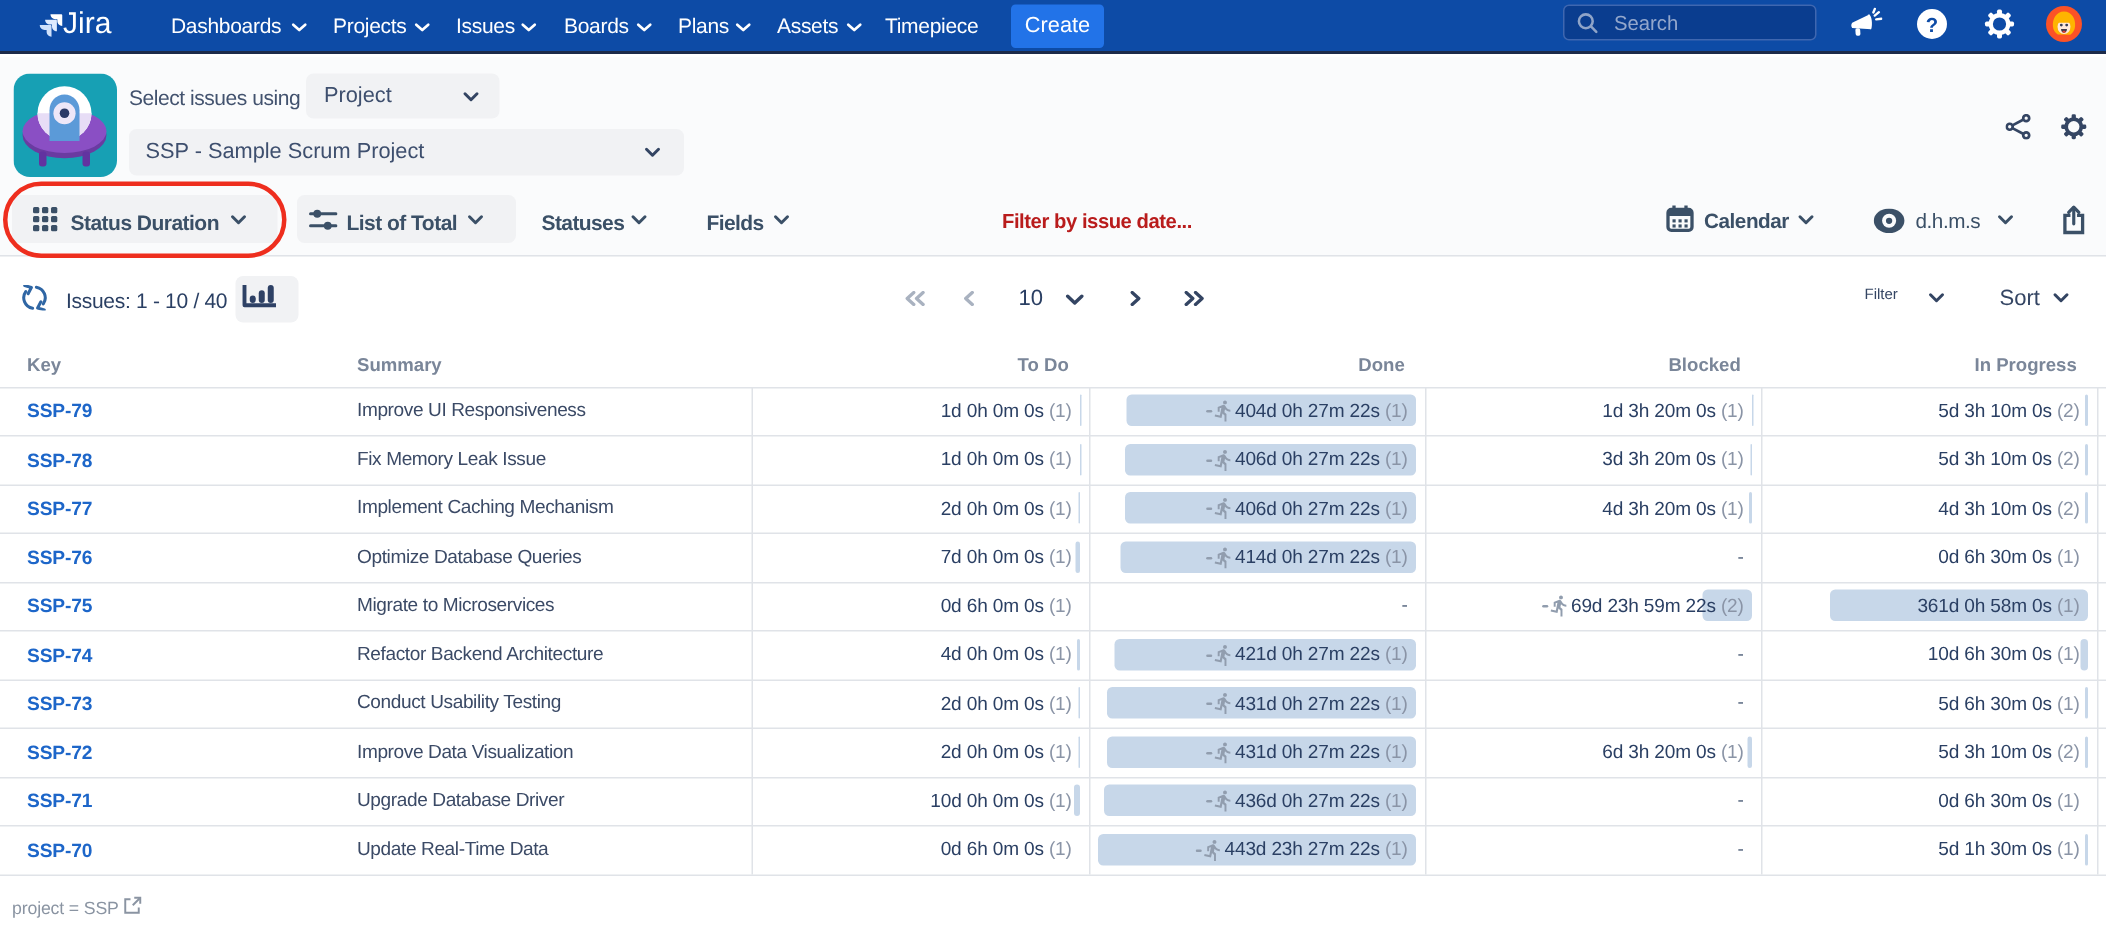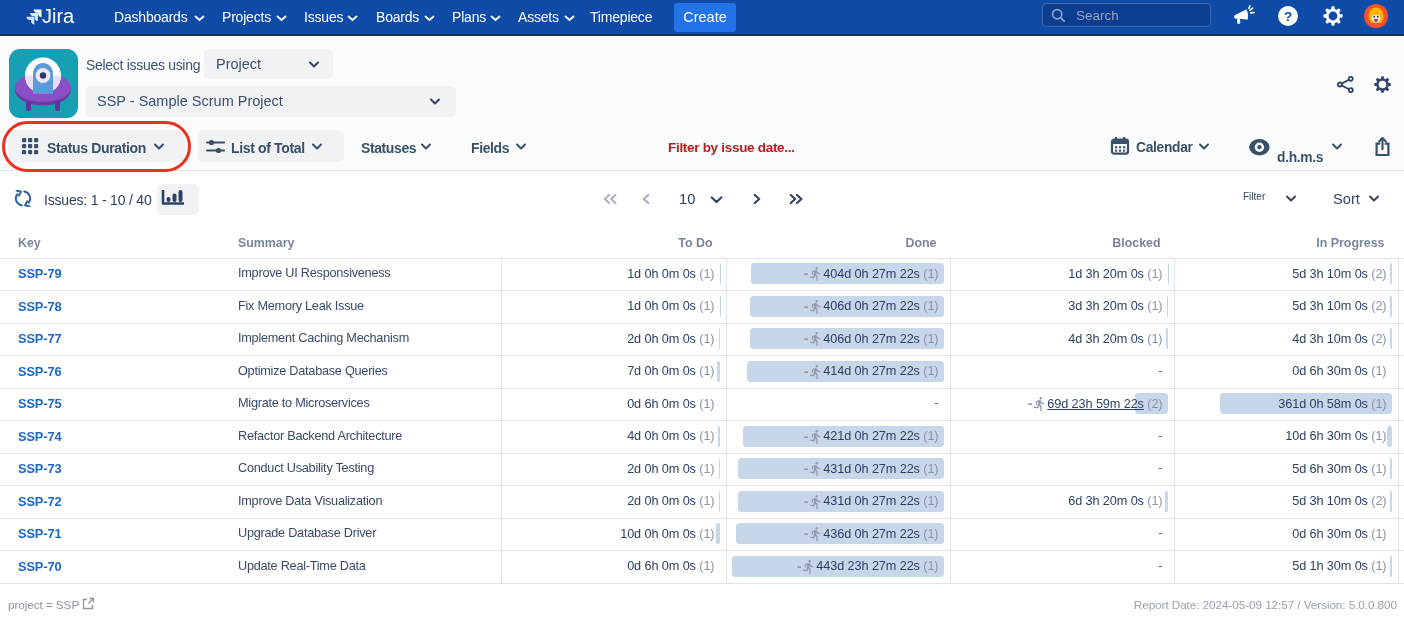--- a/index.html
+++ b/index.html
@@ -188,21 +188,21 @@
     </svg>
 <div class="abs" style="left:1136px;top:139.5px;font-size:13.8px;letter-spacing:-0.3px;font-weight:bold;color:#3b5067;">Calendar</div>
 <svg class="chev" style="left:1198px;top:143px;" width="12" height="8" viewBox="0 0 12 8">
       <polyline points="2,1.5 6,5.5 10,1.5" fill="none" stroke="#3b5067" stroke-width="2" stroke-linecap="round" stroke-linejoin="round"></polyline>
     </svg>
 <svg class="abs" style="left:1249px;top:139px;" width="21" height="16.5" viewBox="0 0 21 16.5">
 <ellipse cx="10.4" cy="8.2" rx="10.2" ry="8.2" fill="#3b5067"></ellipse>
 <circle cx="10.4" cy="8.2" r="4.7" fill="#fafbfc"></circle>
       <circle cx="10.4" cy="8.2" r="2.1" fill="#3b5067"></circle>
     </svg>
-<div class="abs" style="left:1277px;top:139.5px;font-size:13.8px;letter-spacing:-0.3px;font-weight:bold;color:#3b5067;margin-top:10px;">d.h.m.s</div>
+<div class="abs" style="left:1277px;top:139.5px;font-size:13.8px;letter-spacing:-0.3px;font-weight:normal;color:#3b5067;">d.h.m.s</div>
 <svg class="chev" style="left:1331px;top:143px;" width="12" height="8" viewBox="0 0 12 8">
       <polyline points="2,1.5 6,5.5 10,1.5" fill="none" stroke="#3b5067" stroke-width="2" stroke-linecap="round" stroke-linejoin="round"></polyline>
     </svg>
 <svg class="abs" style="left:1374px;top:135.5px;" width="17" height="21" viewBox="0 0 17 21">
 <g fill="none" stroke="#3b5067" stroke-width="2.2" stroke-linecap="square" stroke-linejoin="miter">
 <path d="M5.2 7.6H2.6V19H14.4V7.6H11.8"></path>
       </g>
 <g fill="none" stroke="#3b5067" stroke-width="2.1" stroke-linecap="round" stroke-linejoin="round">
 <line x1="8.5" y1="2.6" x2="8.5" y2="13.2"></line>
         <polyline points="5.1,5.6 8.5,2.1 11.9,5.6"></polyline>
@@ -387,21 +387,21 @@
     </div>
 <div class="abs" style="right:465.5px;top:396.0px;font-size:12.7px;color:#5a6a82;">-</div>
 <div class="abs" style="right:235.70000000000005px;top:393.3px;width:33.4px;height:21px;background:#c7d7e9;border-radius:3.5px;"></div>
 <div class="abs" style="right:241.5px;top:393.3px;height:21px;display:flex;align-items:center;white-space:nowrap;">
       <svg width="19.5" height="15.6" viewBox="-6 0 30 24" style="flex:none;margin-right:0px;">
         <g fill="#919dae">
 <path d="M13.49 5.48c1.1 0 2-.9 2-2s-.9-2-2-2-2 .9-2 2 .9 2 2 2zm-3.6 13.9l1-4.4 2.1 2v6h2v-7.5l-2.1-2 .6-3c1.3 1.5 3.3 2.5 5.5 2.5v-2c-1.9 0-3.5-1-4.3-2.4l-1-1.6c-.4-.6-1-1-1.7-1-.3 0-.5.1-.8.1l-5.2 2.2v4.7h2v-3.4l1.8-.7-1.6 8.1-4.9-1-.4 2 7 1.4z"></path>
 <rect x="-5.8" y="11.2" width="6.2" height="2.7" rx="1.35"></rect>
         </g>
       </svg>
-      <span style="font-size:12.7px;letter-spacing:-0.1px;color:#2a3f63;text-decoration:underline;">69d 23h 59m 22s</span>
+      <span style="font-size:12.7px;letter-spacing:-0.1px;color:#2a3f63;">69d 23h 59m 22s</span>
       <span style="font-size:12.7px;letter-spacing:-0.1px;color:#8a94a6;">&nbsp;(2)</span>
     </div>
 <div class="abs" style="right:11.700000000000045px;top:393.3px;width:172.5px;height:21px;background:#c7d7e9;border-radius:3.5px;"></div>
 <div class="abs" style="right:17.5px;top:393.3px;height:21px;display:flex;align-items:center;white-space:nowrap;">
       <span style="font-size:12.7px;letter-spacing:-0.1px;color:#2a3f63;">361d 0h 58m 0s</span>
       <span style="font-size:12.7px;letter-spacing:-0.1px;color:#8a94a6;">&nbsp;(1)</span>
     </div>
 <div class="abs" style="left:18px;top:428.5px;font-size:12.8px;letter-spacing:-0.1px;font-weight:bold;color:#1d66c9;">SSP-74</div>
 <div class="abs" style="left:238px;top:428.5px;font-size:12.7px;letter-spacing:-0.25px;color:#3b4a66;">Refactor Backend Architecture</div>
 <div class="abs" style="right:683.7px;top:425.8px;width:1.9px;height:21px;background:#c7d7e9;border-radius:3.5px;"></div>
@@ -525,13 +525,12 @@
       <span style="font-size:12.7px;letter-spacing:-0.1px;color:#8a94a6;">&nbsp;(1)</span>
     </div>
 <div class="abs" style="left:8px;top:597.5px;font-size:11.8px;letter-spacing:-0.1px;color:#8a94a2;">project = SSP</div>
 <svg class="abs" style="left:82px;top:597px;" width="13" height="13" viewBox="0 0 13 13">
 <g fill="none" stroke="#8a94a2" stroke-width="1.3">
         <path d="M5 2.5H1.5V11.5H10.5V8"></path>
         <polyline points="7.5,1.5 11.5,1.5 11.5,5.5"></polyline>
         <line x1="11" y1="2" x2="6.5" y2="6.5"></line>
       </g>
     </svg>
-<div class="abs" style="right:7px;top:597.5px;font-size:11.8px;letter-spacing:-0.1px;color:#98a2ae;">Report Date: 2024-05-09 12:57 / Version: 5.0.0.800</div>
 </div>
 </body></html>

